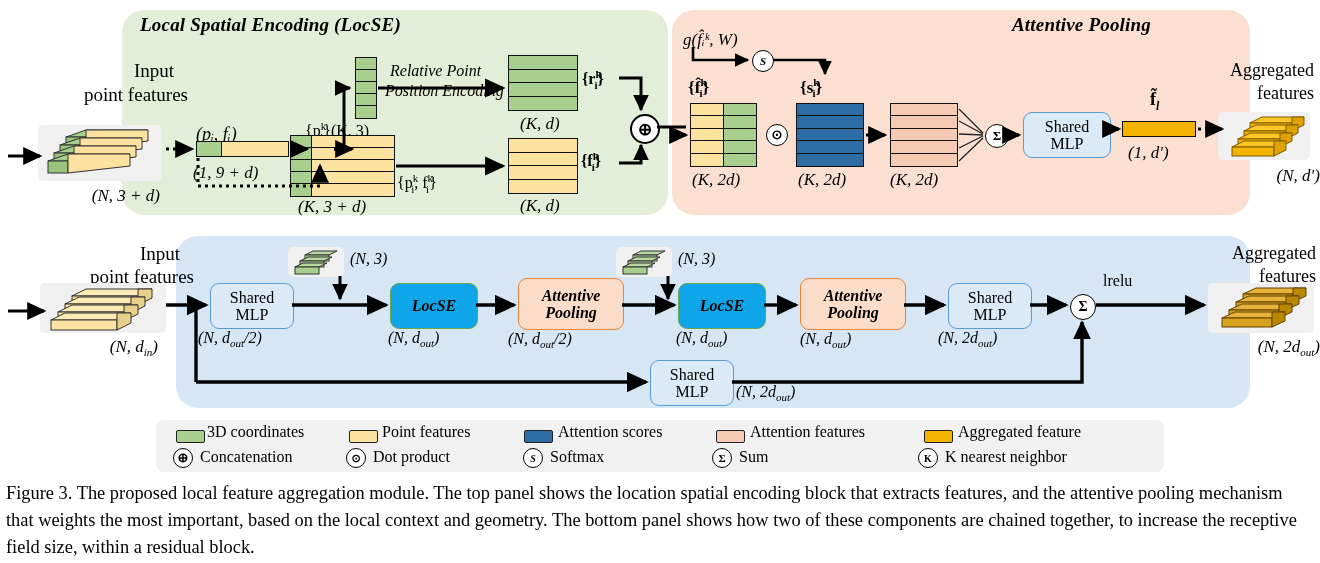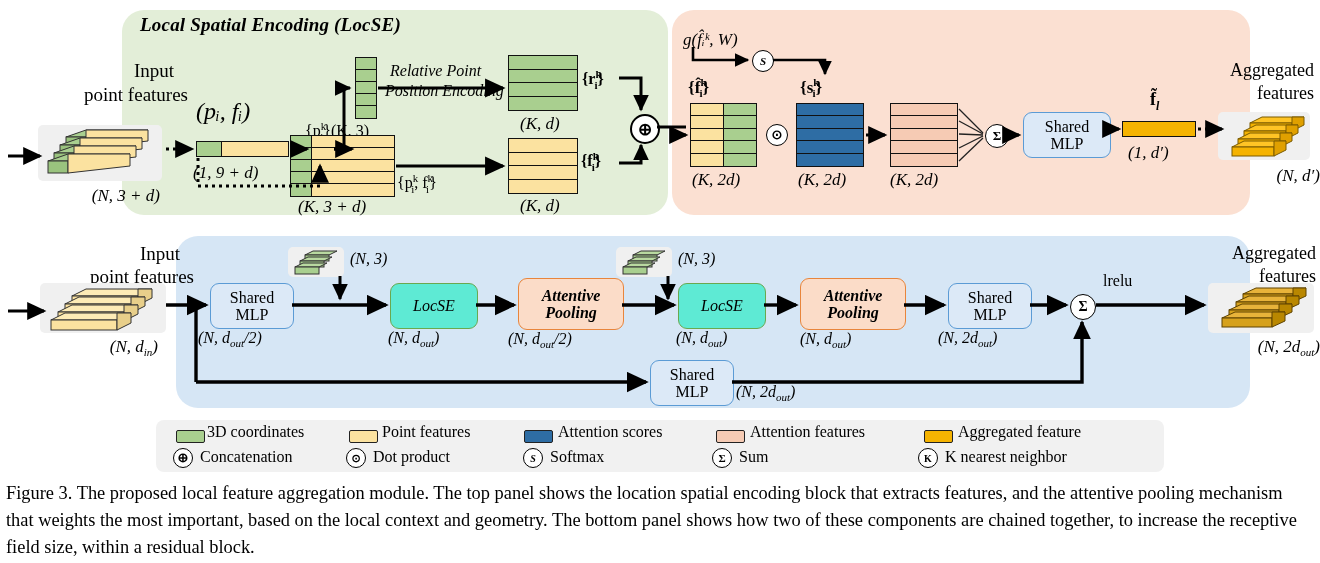--- a/index.html
+++ b/index.html
@@ -20,21 +20,21 @@
   .lbl{position:absolute;font-size:16px;white-space:nowrap;font-family:"Liberation Serif", serif;}
   .lbl-i{font-style:italic;}
   .txt{position:absolute;font-size:19px;white-space:nowrap;text-align:right;}
 
   
   .slabwrap{position:absolute;background:#f0f0f0;border-radius:5px;}
 
   .rbox{position:absolute;border-radius:9px;border:1.6px solid #5b9bd5;background:#dce9f7;
         display:flex;flex-direction:column;align-items:center;justify-content:center;
         font-size:16px;line-height:1.08;}
-  .rbox.green{border-color:#6aa84f;background:#5eead4;font-style:italic;font-weight:normal;}
+  .rbox.green{border-color:#6aa84f;background:#0ea5e9;font-style:italic;font-weight:bold;}
   .rbox.orange{border-color:#e8853c;background:#fbdcc8;font-style:italic;font-weight:bold;}
 
   .opc{position:absolute;border:1.8px solid #000;border-radius:50%;background:#fff;
        display:flex;align-items:center;justify-content:center;font-size:13px;font-weight:bold;}
 
   
   #legend{position:absolute;left:156px;top:420px;width:1008px;height:52px;
           background:#f1f1f1;border-radius:8px;}
   .lgchip{position:absolute;border:1.3px solid #222;border-radius:2px;height:11px;width:27px;}
   .lgtxt{position:absolute;font-size:16px;white-space:nowrap;}
@@ -51,27 +51,28 @@
 </head>
 <body>
 
 <div class="fig">
 
   <div class="panel" id="locse-panel"></div>
   <div class="panel" id="attpool-panel"></div>
   <div class="panel" id="drb-panel"></div>
 
   <div class="panel-title" id="locse-title">Local Spatial Encoding (LocSE)</div>
+  <div class="panel-title" id="attpool-title">Attentive Pooling</div>
 
   <div class="txt" style="left:24px;top:60px;width:150px;font-size:19px;">Input</div>
   <div class="txt" style="left:10px;top:84px;width:178px;font-size:19px;">point features</div>
   <div class="slabwrap" style="left:38px;top:125px;width:124px;height:56px;"></div>
   <div class="txt" style="left:40px;top:186px;width:120px;font-size:17px;font-style:italic;">(N, 3 + d)</div>
 
-  <div class="lbl lbl-i" style="left:196px;top:98px;font-size:24px;">(pᵢ, fᵢ)</div>
+  <div class="lbl lbl-i" style="left:196px;top:124px;font-size:18px;">(pᵢ, fᵢ)</div>
   <div class="mat" style="left:196px;top:141px;width:26px;height:16px;background:#a9cf8f;"></div>
   <div class="mat" style="left:221px;top:141px;width:68px;height:16px;background:#fbe2a0;"></div>
   <div class="lbl lbl-i" style="left:193px;top:163px;font-size:17px;">(1, 9 + d)</div>
 
   <div class="opc" style="left:310px;top:138px;width:22px;height:22px;font-size:12px;">K</div>
 
   <div class="mat" style="left:355px;top:57px;width:22px;height:62px;background:#a9cf8f;">
     <div class="row" style="height:20%"></div>
       <div class="row" style="height:20%"></div>
     <div class="row" style="height:20%"></div>

